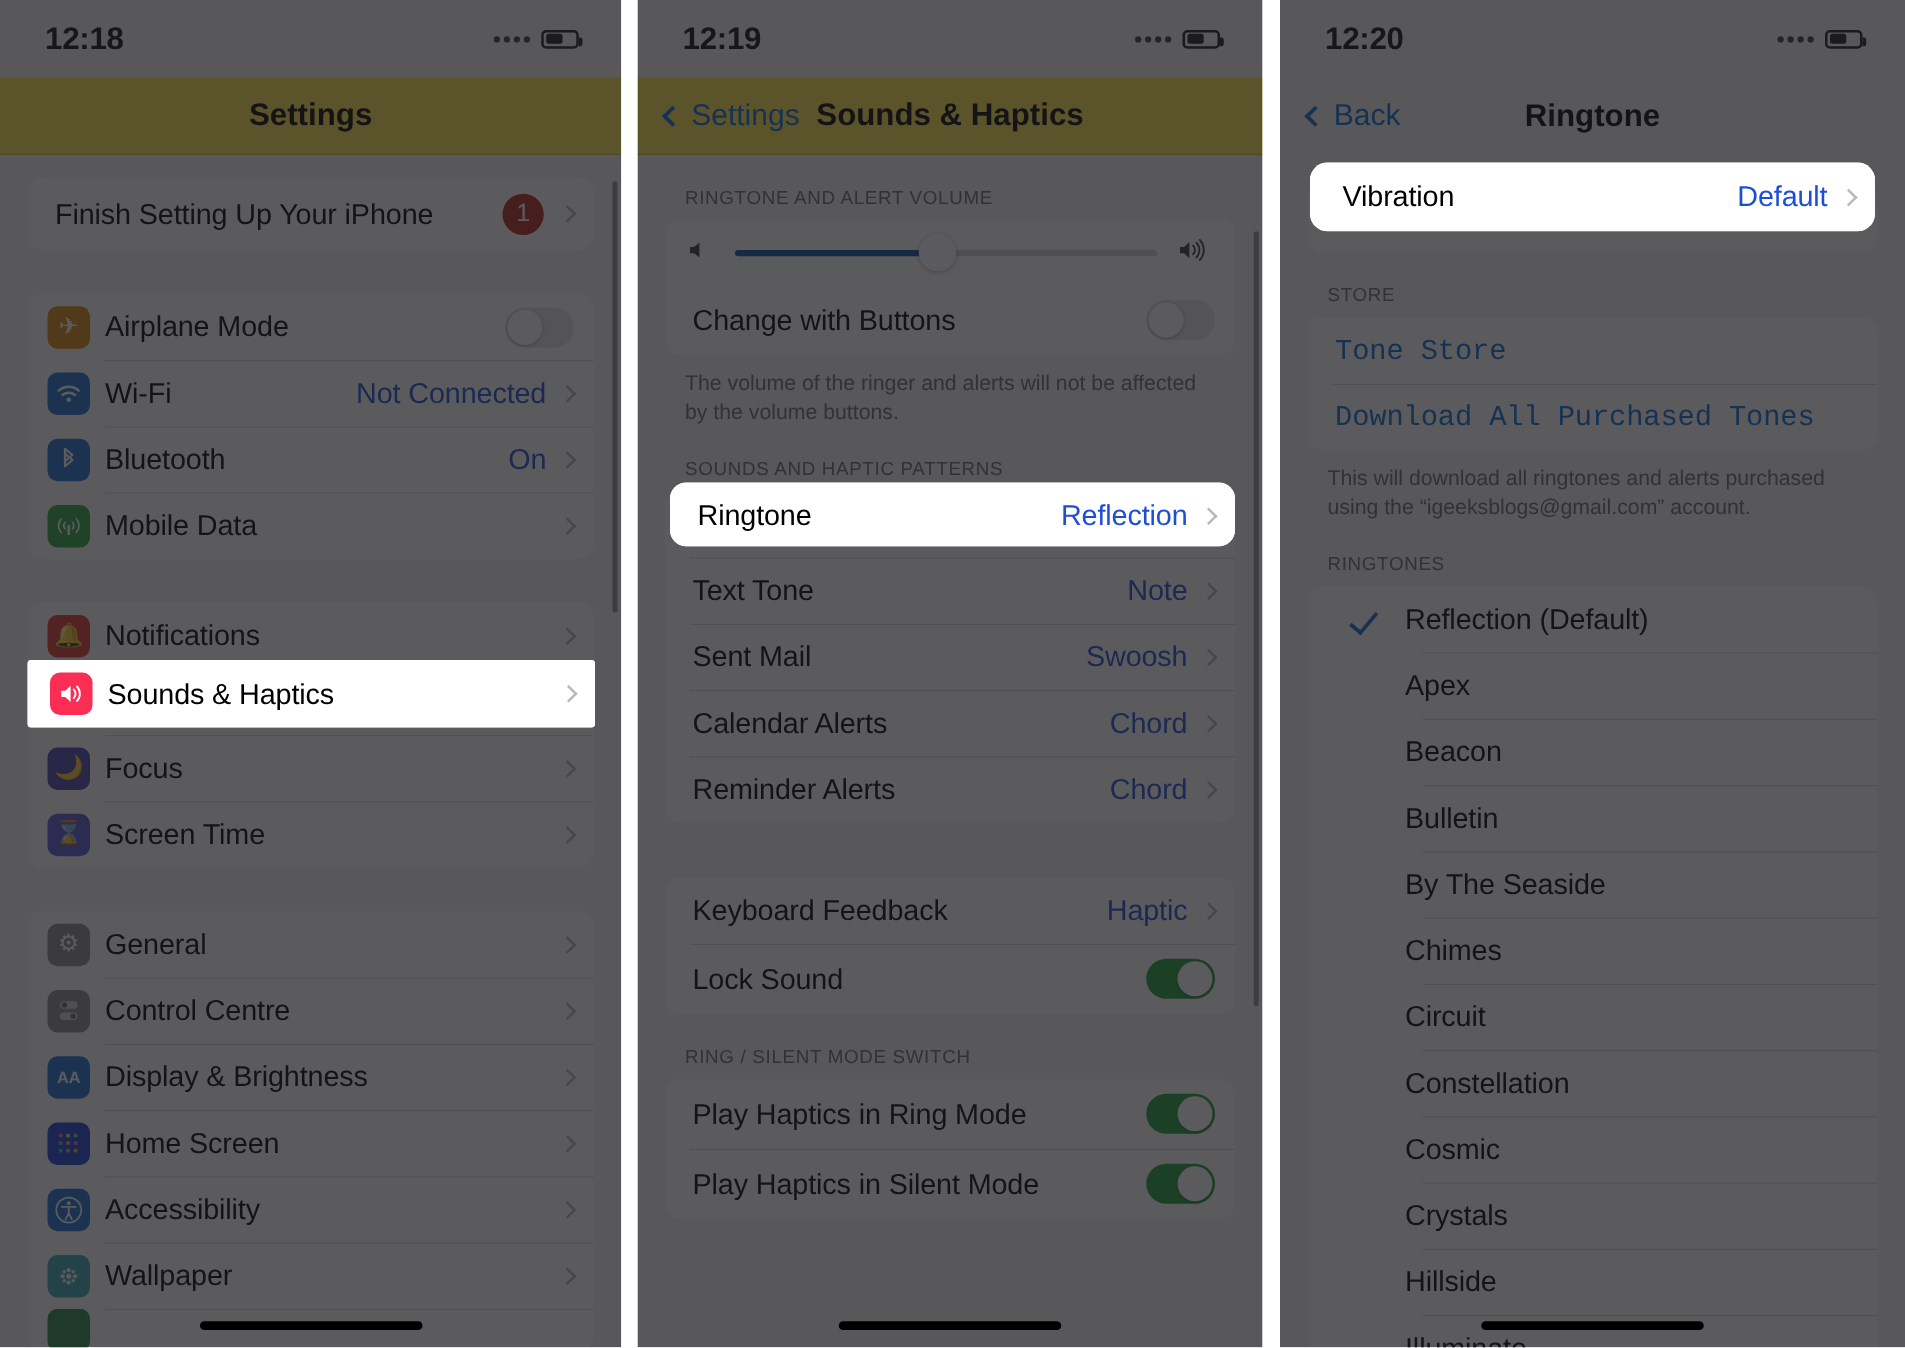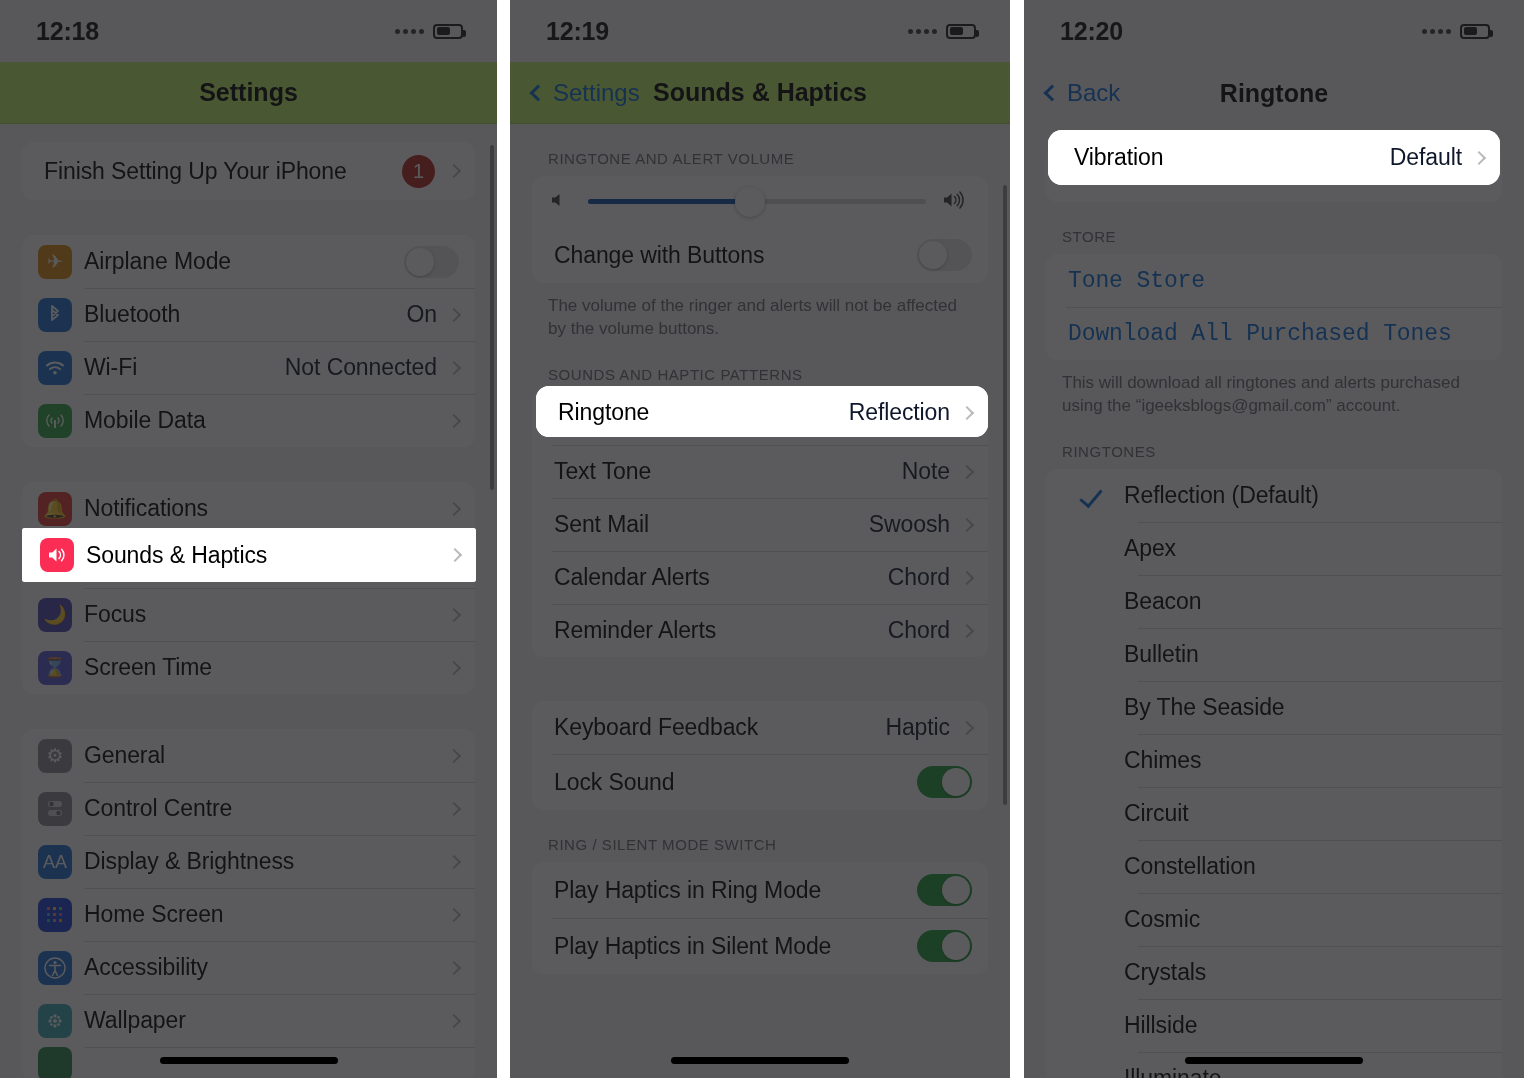--- a/index.html
+++ b/index.html
@@ -46,21 +46,21 @@
   .sig-dots i { display:block; width:5px; height:5px; border-radius:50%; background:#1c1c1e; opacity:.85; }
   .battery { position:relative; width:30px; height:15px; border:2px solid #1c1c1e; border-radius:4px; }
   .battery::after { content:""; position:absolute; right:-5px; top:4px; width:3px; height:7px; background:#1c1c1e; border-radius:0 2px 2px 0; }
   .battery i { position:absolute; left:1.5px; top:1.5px; bottom:1.5px; width:50%; background:#1c1c1e; border-radius:2px; display:block; }
 
   
   .navbar {
     height: 62px; position: relative;
     display:flex; align-items:center; justify-content:center;
     border-bottom: 1px solid rgba(60,60,67,0.18);
-    background: #bef264;
+    background: #fde047;
   }
   .navbar.plain { border-bottom: none; background: transparent; }
   .nav-title { font-size: 25px; font-weight: 700; color:#000; }
   .nav-back {
     position:absolute; left: 22px; top:0; bottom:0;
     display:flex; align-items:center; gap:7px;
     color:#0a6cd8; font-size: 24px;
   }
   .chev-left {
     width:12px; height:12px; border-left:3.2px solid #0a6cd8; border-bottom:3.2px solid #0a6cd8;
@@ -85,21 +85,21 @@
     display:flex; align-items:center; min-height: 53px;
     padding: 0 16px 0 16px; position:relative;
     background:#fff;
   }
   .row + .row::before {
     content:""; position:absolute; left: 62px; right:0; top:0; height:1px;
     background: rgba(60,60,67,0.20);
   }
   .row.noicon + .row.noicon::before { left: 20px; }
   .row .label { font-size: 23px; color:#000; flex:1; letter-spacing:-0.1px; }
-  .row .value { font-size: 23px; color:#0f172a; margin-right: 12px; letter-spacing:-0.1px; }
+  .row .value { font-size: 23px; color:#1d4ed8; margin-right: 12px; letter-spacing:-0.1px; }
   .chev-right {
     width:10px; height:10px; border-top:2.8px solid #b8b8bd; border-right:2.8px solid #b8b8bd;
     transform: rotate(45deg); flex:none;
   }
   .icon-sq {
     width: 34px; height: 34px; border-radius: 8px; flex:none; margin-right: 12px;
     display:flex; align-items:center; justify-content:center;
     color:#fff; font-size:19px; line-height:1;
   }
 
@@ -187,38 +187,38 @@
         <div class="group">
           <div class="row">
             <span class="icon-sq" style="background:#d98a0b">✈</span>
             <span class="label">Airplane Mode</span>
             <span class="toggle">
                 <i></i>
               </span>
           </div>
           <div class="row">
             <span class="icon-sq" style="background:#1c6fd4">
-              <svg width="14" height="20" viewBox="0 0 14 20">
-                  <path d="M4 5l6 5-6 5V1l6 5-6 5" stroke="#fff" stroke-width="1.8" fill="none" stroke-linejoin="round"></path>
-                </svg>
-            </span>
-            <span class="label">Bluetooth</span>
-            <span class="value">On</span>
-            <span class="chev-right"></span>
-          </div>
-          <div class="row">
-            <span class="icon-sq" style="background:#1c6fd4">
               <svg width="20" height="16" viewBox="0 0 20 16">
                   <path d="M2 5.5a12 12 0 0 1 16 0" stroke="#fff" stroke-width="2" fill="none" stroke-linecap="round"></path>
                   <path d="M5 9a8 8 0 0 1 10 0" stroke="#fff" stroke-width="2" fill="none" stroke-linecap="round"></path>
                   <circle cx="10" cy="12.8" r="1.8" fill="#fff"></circle>
                 </svg>
             </span>
             <span class="label">Wi-Fi</span>
             <span class="value">Not Connected</span>
+            <span class="chev-right"></span>
+          </div>
+          <div class="row">
+            <span class="icon-sq" style="background:#1c6fd4">
+              <svg width="14" height="20" viewBox="0 0 14 20">
+                  <path d="M4 5l6 5-6 5V1l6 5-6 5" stroke="#fff" stroke-width="1.8" fill="none" stroke-linejoin="round"></path>
+                </svg>
+            </span>
+            <span class="label">Bluetooth</span>
+            <span class="value">On</span>
             <span class="chev-right"></span>
           </div>
           <div class="row">
             <span class="icon-sq" style="background:#28a745">
               <svg width="20" height="18" viewBox="0 0 20 18">
                   <path d="M4 3a8 8 0 0 0 0 11M16 3a8 8 0 0 1 0 11M7 6a4 4 0 0 0 0 5M13 6a4 4 0 0 1 0 5" stroke="#fff" stroke-width="1.4" fill="none" stroke-linecap="round"></path>
                   <rect x="9" y="8" width="2" height="8" fill="#fff"></rect>
                 </svg>
             </span>
             <span class="label">Mobile Data</span>
@@ -263,21 +263,21 @@
                   <rect x="2" y="2" width="14" height="6" rx="3" fill="#d8d8dd"></rect>
                   <circle cx="5.5" cy="5" r="2.2" fill="#6b6b70"></circle>
                   <rect x="2" y="11" width="14" height="6" rx="3" fill="#d8d8dd"></rect>
                   <circle cx="12.5" cy="14" r="2.2" fill="#6b6b70"></circle>
                 </svg>
             </span>
             <span class="label">Control Centre</span>
             <span class="chev-right"></span>
           </div>
           <div class="row">
-            <span class="icon-sq" style="background:#1c6fd4;font-size:18px;font-weight:400">AA</span>
+            <span class="icon-sq" style="background:#1c6fd4;font-size:13px;font-weight:700">AA</span>
             <span class="label">Display &amp; Brightness</span>
             <span class="chev-right"></span>
           </div>
           <div class="row">
             <span class="icon-sq" style="background:#1c3fd4">
               <svg width="22" height="22" viewBox="0 0 22 22">
                   <g fill="#fff">
                     <rect x="3" y="3" width="3" height="3" rx="0.8" fill="#ff6b6b"></rect>
                     <rect x="9" y="3" width="3" height="3" rx="0.8" fill="#ffd93d"></rect>
                     <rect x="15" y="3" width="3" height="3" rx="0.8" fill="#6bcf7f"></rect>

